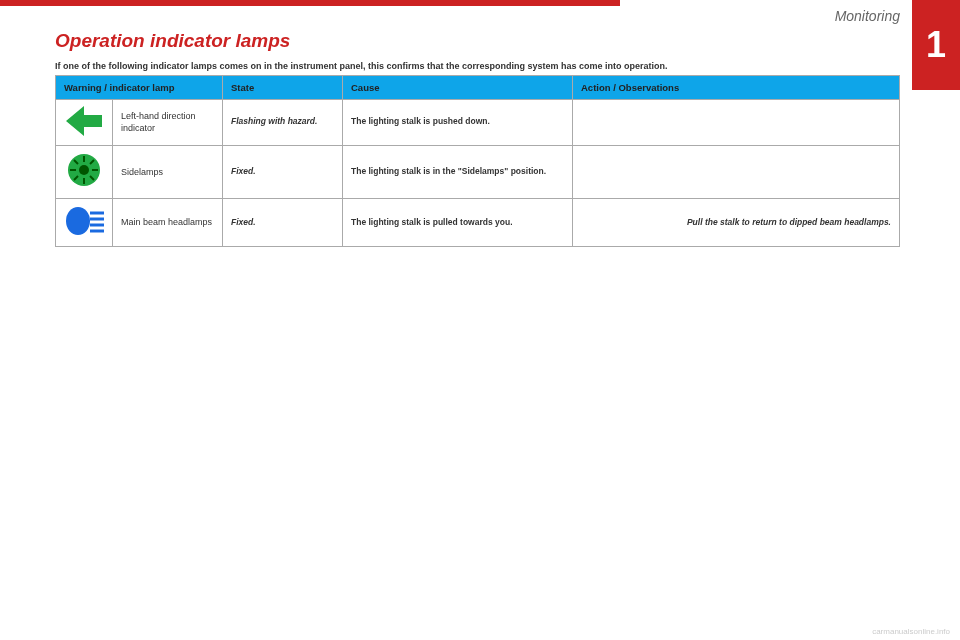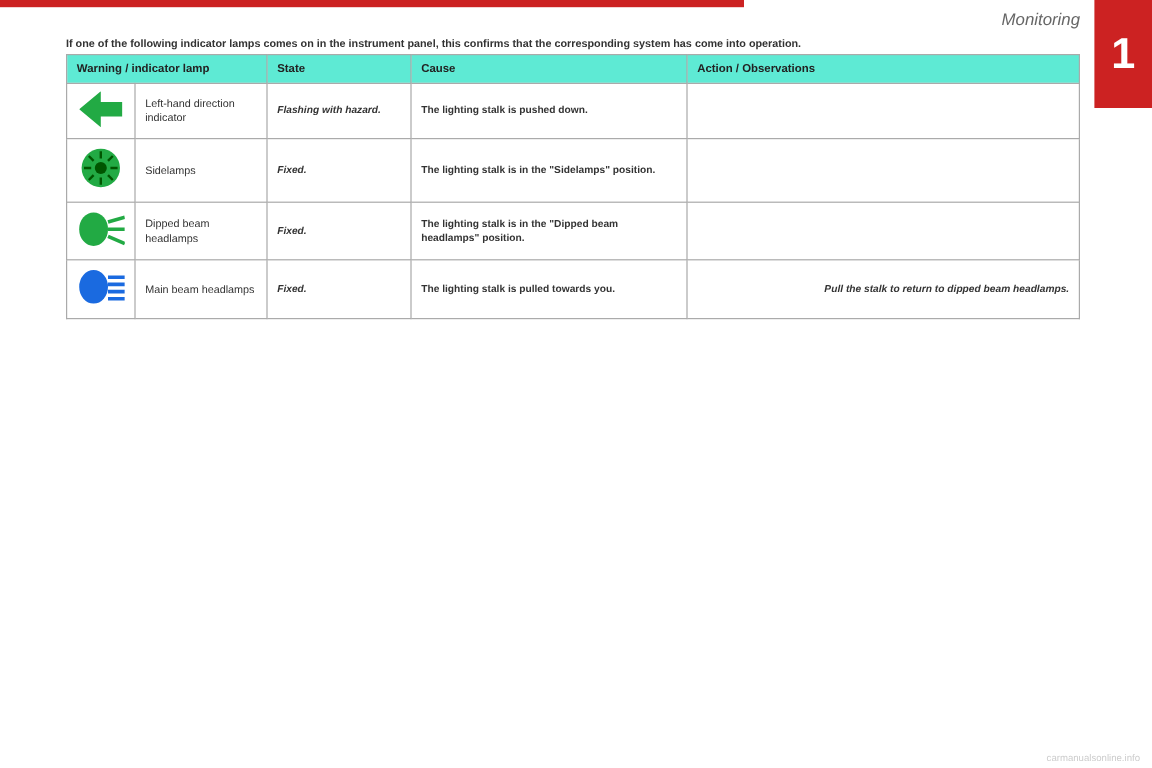--- a/index.html
+++ b/index.html
@@ -76,21 +76,21 @@
 
     
     .indicator-table {
       width: 100%;
       border-collapse: collapse;
       border: 1px solid #aaa;
       font-size: 9px;
     }
 
     .indicator-table th {
-      background: #5eead4;
+      background: #0ea5e9;
       border: 1px solid #aaa;
       padding: 6px 8px;
       text-align: left;
       font-weight: bold;
       font-size: 9.5px;
       color: #222;
     }
 
     .indicator-table td {
       border: 1px solid #aaa;
@@ -151,20 +151,21 @@
 <div class="top-bar"></div>
 
 <div class="chapter-tab">
   <span>1</span>
 </div>
 
 <div class="header-label">Monitoring</div>
 
 <div class="content">
 
+  <div class="page-title">Operation indicator lamps</div>
   <div class="page-subtitle">If one of the following indicator lamps comes on in the instrument panel, this confirms that the corresponding system has come into operation.</div>
 
   <table class="indicator-table">
     <thead>
       <tr>
         <th colspan="2">Warning / indicator lamp</th>
         <th>State</th>
         <th>Cause</th>
         <th>Action / Observations</th>
       </tr>
@@ -201,35 +202,20 @@
             </g>
             <circle cx="18" cy="18" r="5" fill="#005500"></circle>
           </svg>
         </td>
         <td class="label-cell">Sidelamps</td>
         <td class="state-cell">Fixed.</td>
         <td class="cause-cell">The lighting stalk is in the "Sidelamps" position.</td>
         <td class="action-cell"></td>
       </tr>
 
-      <tr>
-        <td class="icon-cell">
-          <svg width="40" height="32" viewBox="0 0 40 32">
-            <ellipse cx="14" cy="16" rx="12" ry="14" fill="#22aa44"></ellipse>
-
-            <line x1="26" y1="10" x2="40" y2="6" stroke="#22aa44" stroke-width="3"></line>
-            <line x1="26" y1="16" x2="40" y2="16" stroke="#22aa44" stroke-width="3"></line>
-            <line x1="26" y1="22" x2="40" y2="28" stroke="#22aa44" stroke-width="3"></line>
-          </svg>
-        </td>
-        <td class="label-cell">Dipped beam headlamps</td>
-        <td class="state-cell">Fixed.</td>
-        <td class="cause-cell">The lighting stalk is in the "Dipped beam headlamps" position.</td>
-        <td class="action-cell"></td>
-      </tr>
 
       <tr>
         <td class="icon-cell">
           <svg width="40" height="32" viewBox="0 0 40 32">
             <ellipse cx="14" cy="16" rx="12" ry="14" fill="#1a6ae0"></ellipse>
 
             <line x1="26" y1="8" x2="40" y2="8" stroke="#1a6ae0" stroke-width="3"></line>
             <line x1="26" y1="14" x2="40" y2="14" stroke="#1a6ae0" stroke-width="3"></line>
             <line x1="26" y1="20" x2="40" y2="20" stroke="#1a6ae0" stroke-width="3"></line>
             <line x1="26" y1="26" x2="40" y2="26" stroke="#1a6ae0" stroke-width="3"></line>

